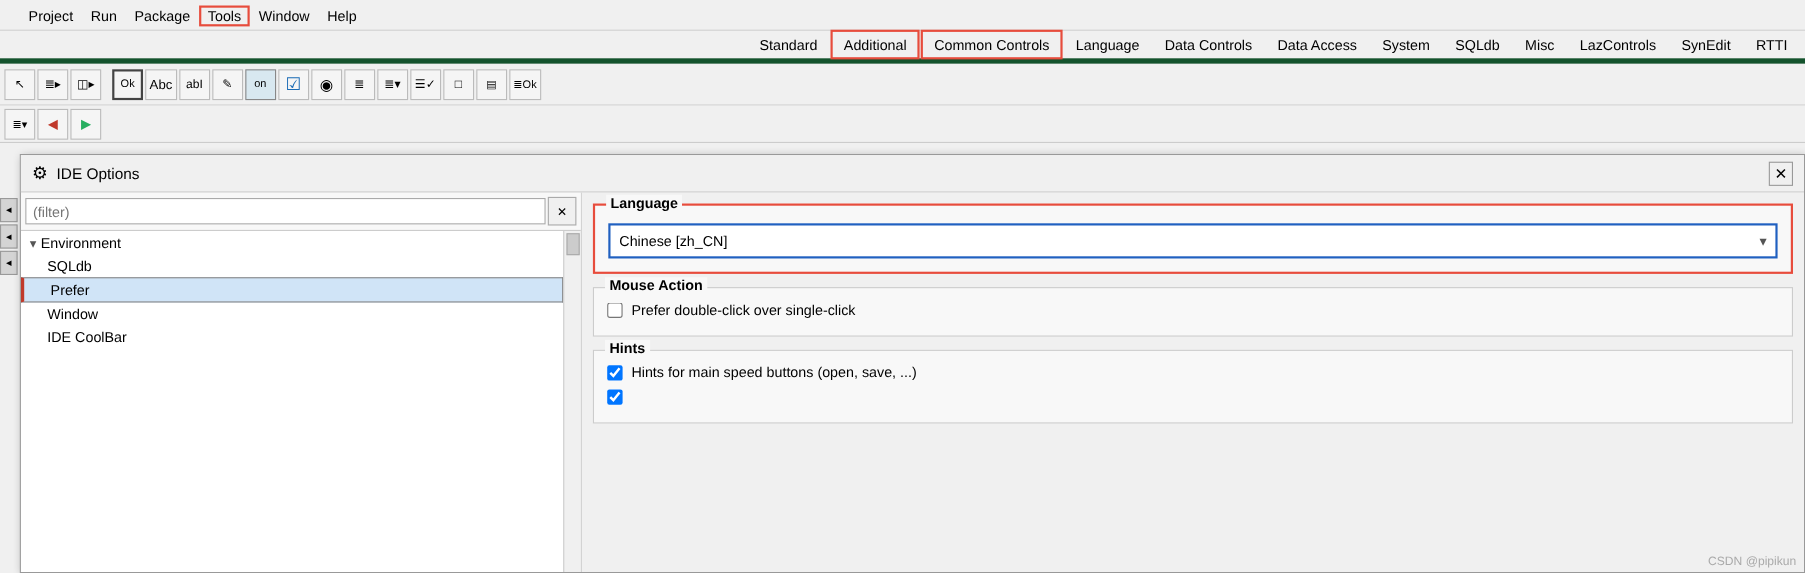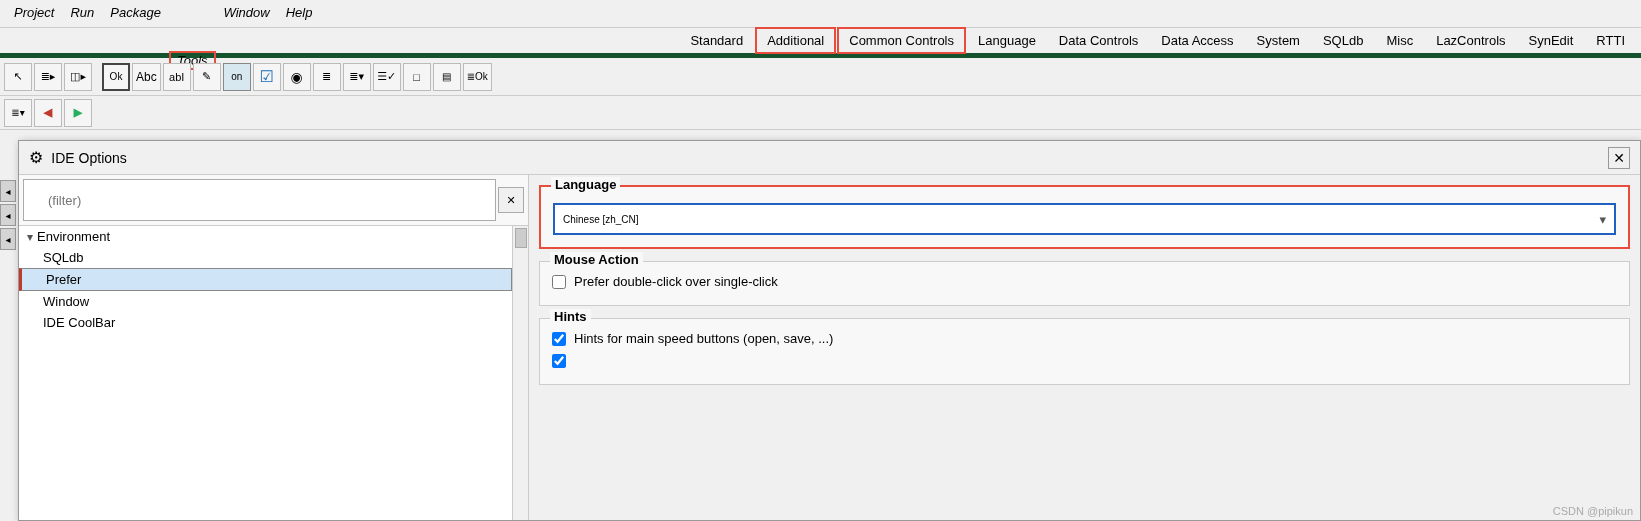--- a/index.html
+++ b/index.html
@@ -9,26 +9,25 @@
       background: #f0f0f0;
       color: #000;
       width: 1641px;
       height: 521px;
       overflow: hidden;
     }
 
     
     .menu-bar {
       display: flex;
-      align-items: flex-start;
-      background: #f0f0f0;
-      padding: 3px 6px;
+      align-items: flex-end;
+      background: #f0f0f0;
+      padding: 3px 18px;
       border-bottom: 1px solid #ccc;
       height: 28px;
-      font-style: italic;
     }
     .menu-item {
       padding: 2px 8px;
       cursor: pointer;
       font-size: 13px;
     }
     .menu-item.active {
       border: 2px solid #e74c3c;
       padding: 0px 6px;
       font-weight: normal;
@@ -159,23 +158,23 @@
     }
     .filter-bar {
       display: flex;
       align-items: center;
       padding: 4px;
       border-bottom: 1px solid #ccc;
       background: #f8f8f8;
     }
     .filter-input {
       flex: 1;
-      height: 42px;
+      height: 24px;
       border: 1px solid #aaa;
-      padding: 0 24px;
+      padding: 0 6px;
       font-size: 13px;
       background: white;
       color: #7f1d1d;
     }
     .filter-clear {
       width: 26px;
       height: 26px;
       border: 1px solid #aaa;
       background: #f0f0f0;
       display: flex;
@@ -247,21 +246,21 @@
       padding: 0 4px;
       font-weight: bold;
       font-size: 13px;
     }
 
     .dropdown-select {
       width: 100%;
       height: 32px;
       border: 2px solid #2060c0;
       padding: 0 8px;
-      font-size: 10px;
+      font-size: 13px;
       background: white;
       appearance: none;
       cursor: pointer;
     }
     .dropdown-wrapper {
       position: relative;
     }
     .dropdown-wrapper::after {
       content: '▾';
       position: absolute;

